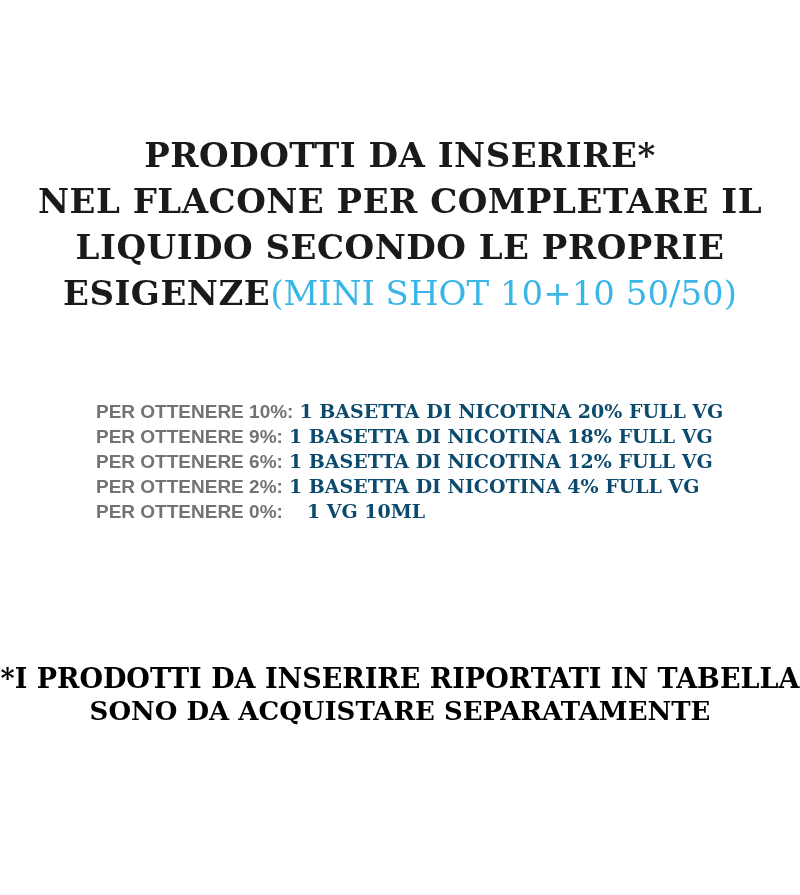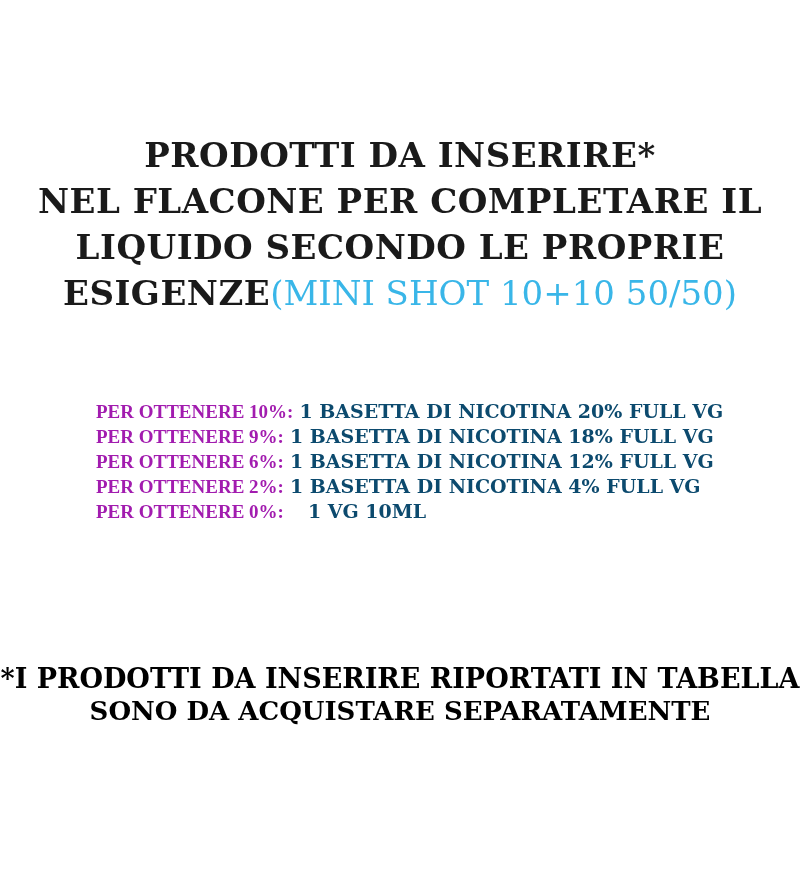--- a/index.html
+++ b/index.html
@@ -60,24 +60,24 @@
   }
   .ratio-row {
     display: flex;
     align-items: baseline;
     justify-content: flex-start;
     padding-left: 96px;
     height: 25px;
     white-space: nowrap;
   }
   .ratio-left {
-    font-family: Liberation Serif, serif;
+    font-family: Liberation Sans, sans-serif;
     font-weight: bold;
     font-size: 19px;
-    color: #a21caf;
+    color: #737373;
     text-transform: uppercase;
     letter-spacing: 0px;
     text-align: right;
   }
   .ratio-right {
     font-family: "DejaVu Serif", serif;
     font-weight: bold;
     font-size: 19px;
     color: #0c4a6e;
     text-transform: uppercase;

